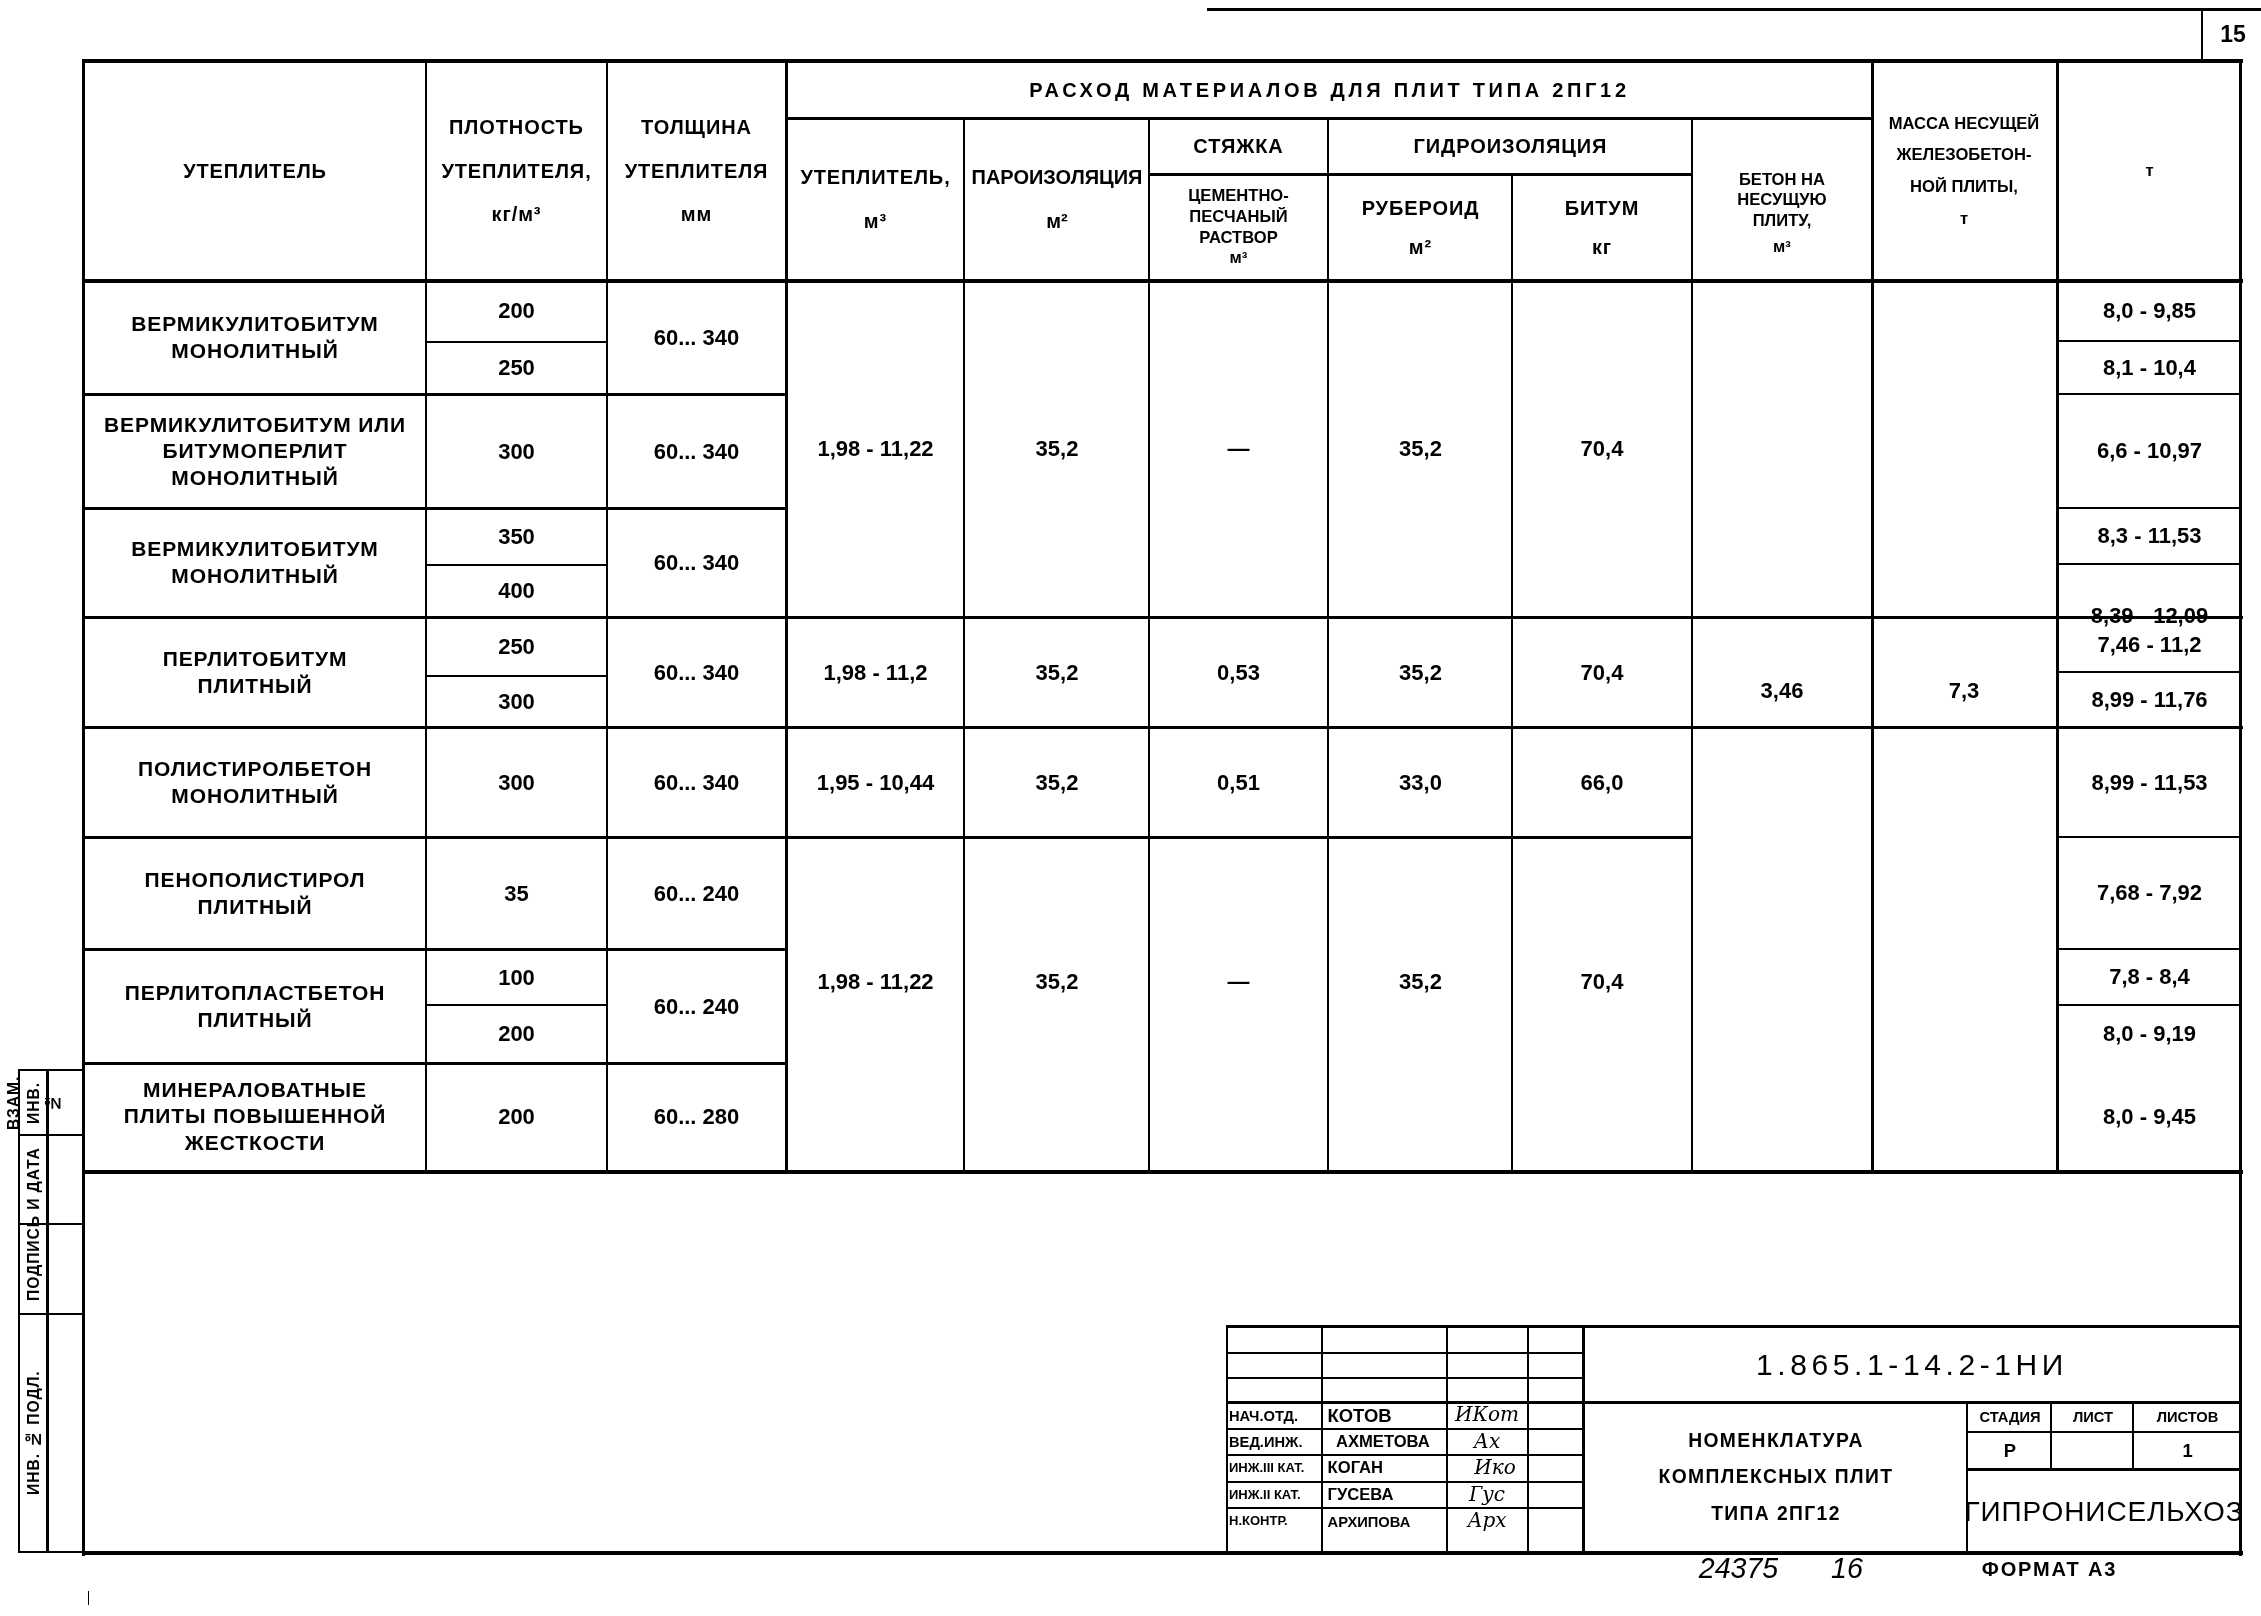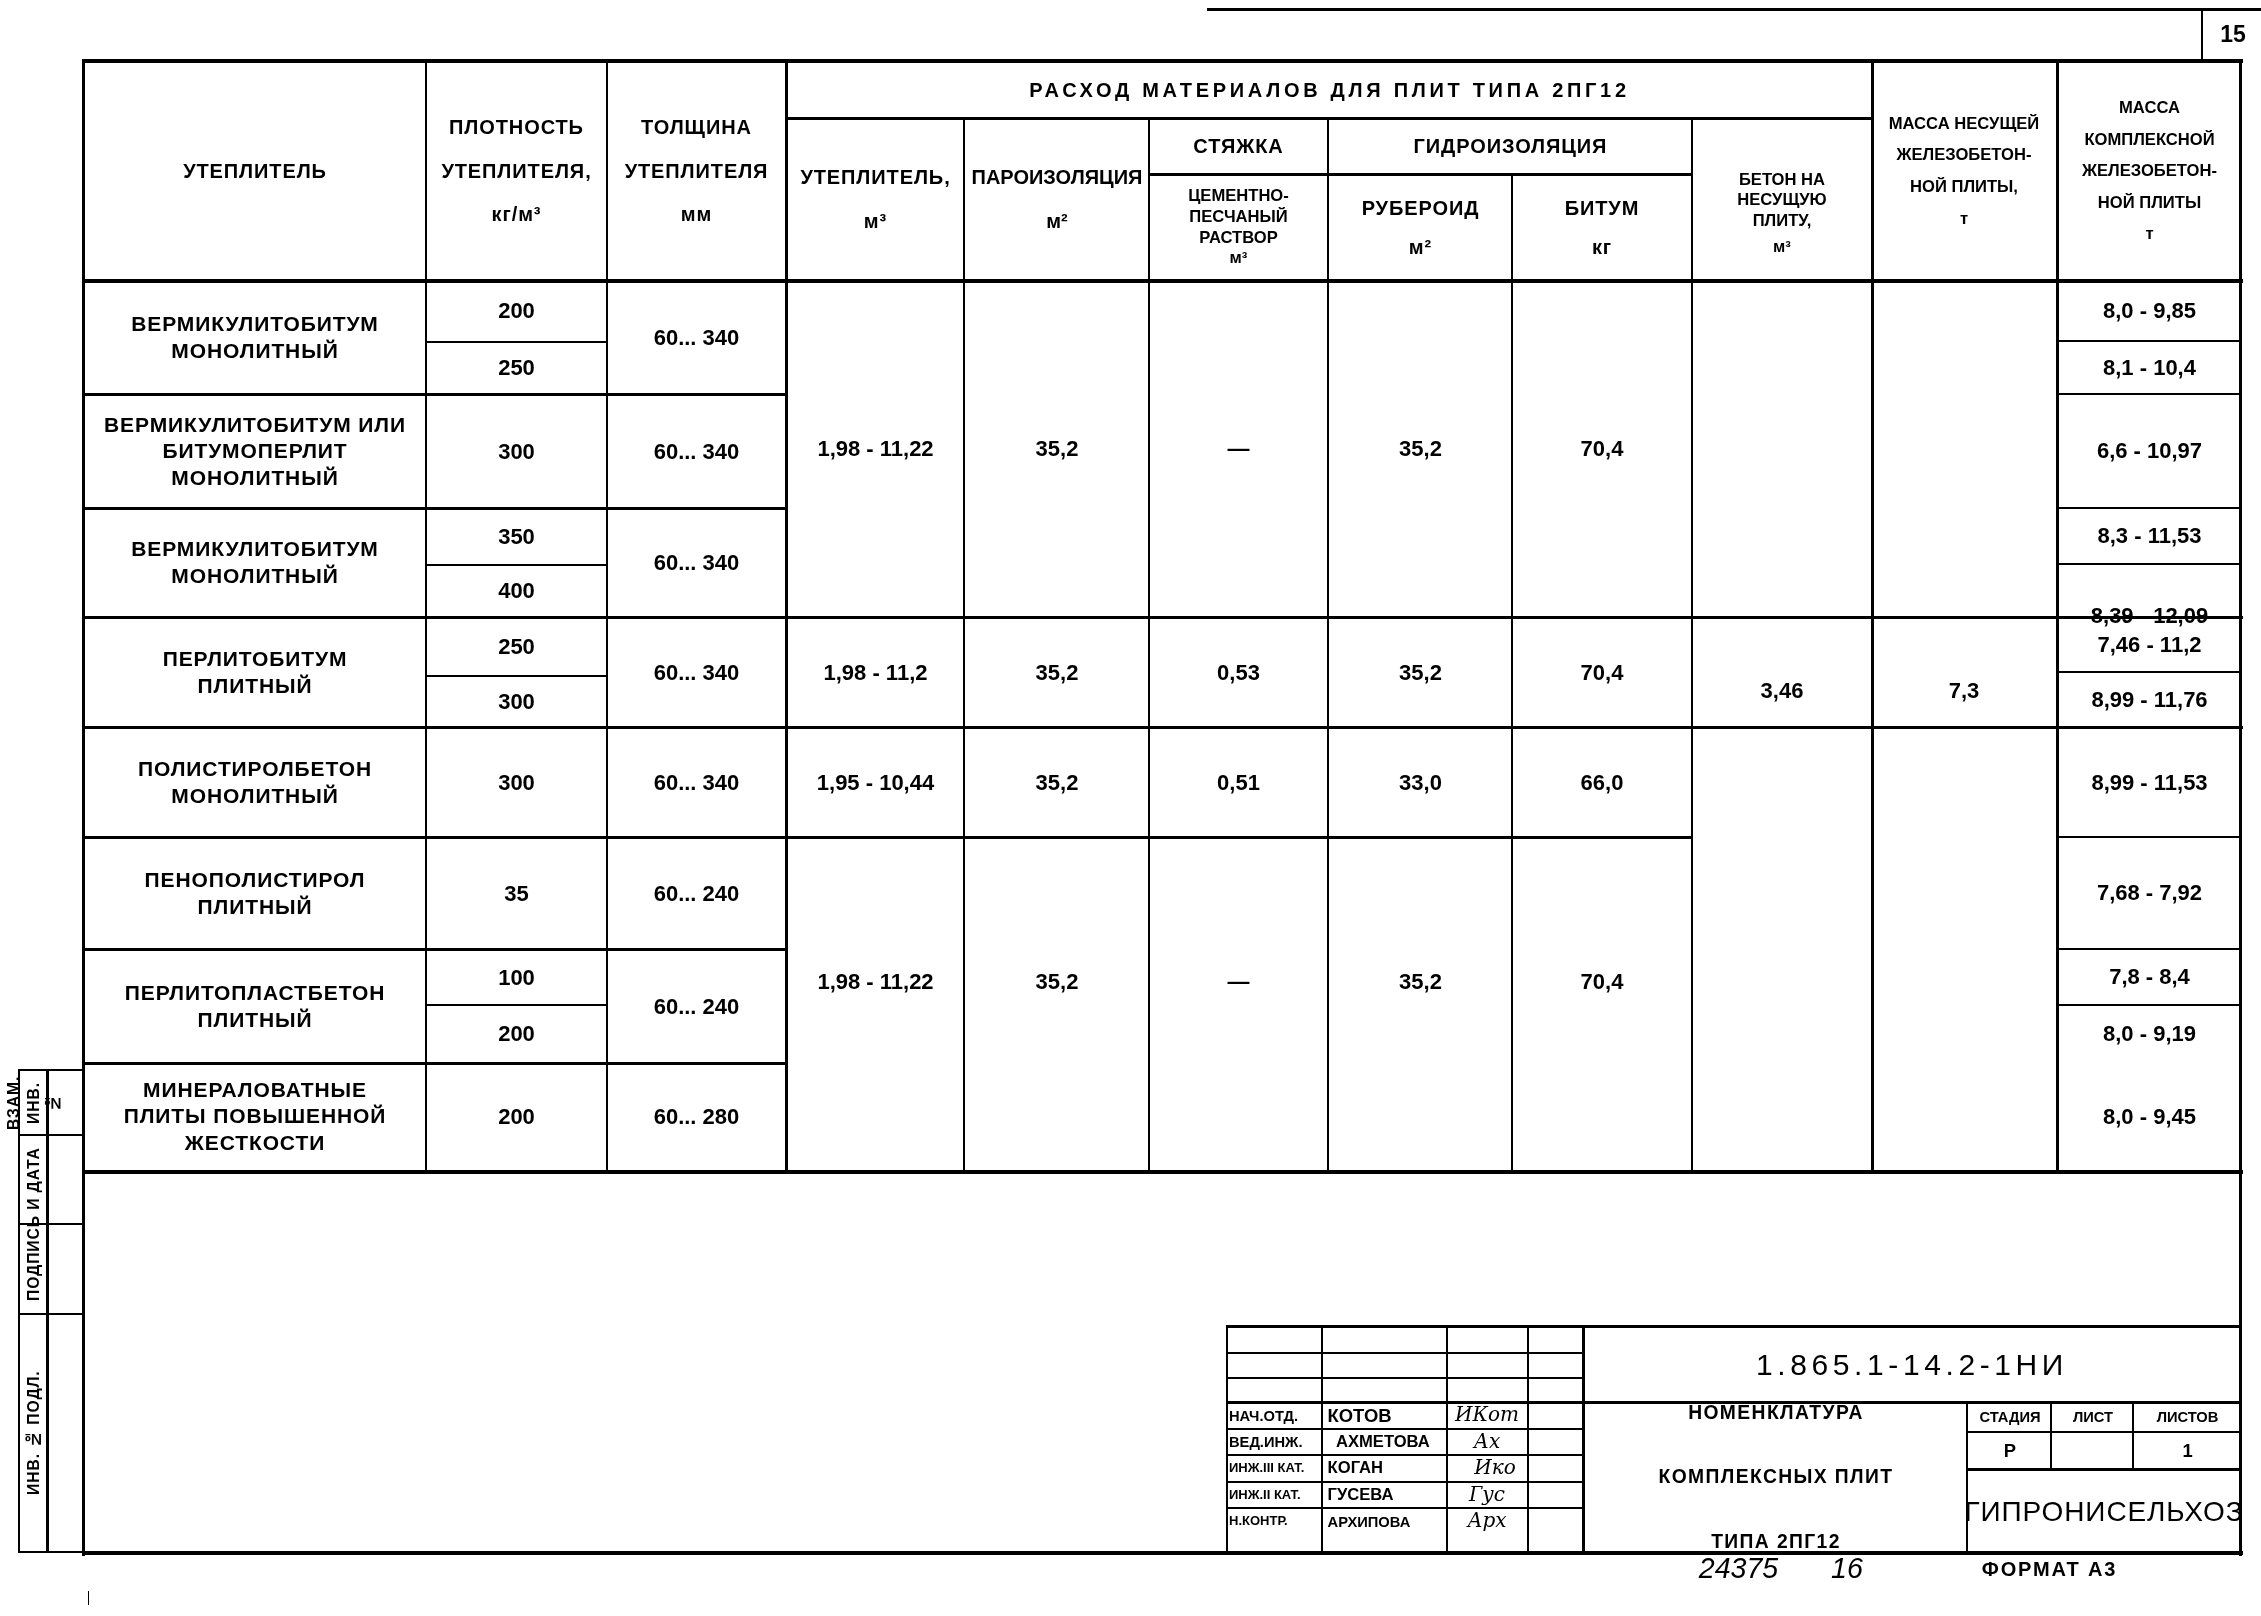--- a/index.html
+++ b/index.html
@@ -90,21 +90,20 @@
 <div class="cell t-small" style="left:1693px; top:120px; width:178px; height:159px; flex-direction:column; padding:28px 28px 0;">
   <span>Бетон на несущую плиту,</span>
   <span style="margin-top:4.6px; text-transform:none;">м³</span>
 </div>
 
 <div class="cell t-small" style="left:1873px; top:63px; width:182px; height:216px; flex-direction:column; padding:0 11px; line-height:1.9;">
   <span>Масса несущей железобетон-ной плиты,</span>
   <span style="text-transform:none;">т</span>
 </div>
 <div class="cell t-small" style="left:2059px; top:63px; width:181px; height:216px; flex-direction:column; padding:0 9.2px; line-height:1.9;">
-  <span>Масса комплексной железобетон-ной плиты</span>
   <span style="text-transform:none;">т</span>
 </div>
 
 <div class="hl" style="left:83px; top:393px; width:704px; height:2.8px;"></div>
 <div class="hl" style="left:83px; top:507px; width:704px; height:2.8px;"></div>
 <div class="hl" style="left:83px; top:616px; width:2160px; height:2.8px;"></div>
 <div class="hl" style="left:83px; top:726px; width:2160px; height:2.8px;"></div>
 <div class="hl" style="left:83px; top:836px; width:1609px; height:2.8px;"></div>
 <div class="hl" style="left:83px; top:948px; width:704px; height:2.8px;"></div>
 <div class="hl" style="left:83px; top:1062px; width:704px; height:2.8px;"></div>
@@ -233,21 +232,21 @@
 <div class="cell t-small" style="left:1229px; top:1483px; width:92px; height:24.4px; justify-content:flex-start; font-size:13px;">Инж.II кат.</div>
 <div class="cell t-small" style="left:1323px; top:1483px; width:123px; height:24.4px; justify-content:flex-start; padding-left:4.6px; font-size:16.6px;">Гусева</div>
 <div class="cell sig" style="left:1448px; top:1481px; width:78px; height:27px;">Гус</div>
 
 <div class="cell t-small" style="left:1229px; top:1510px; width:92px; height:41px; justify-content:flex-start; align-items:flex-start; padding-top:2.8px; font-size:13px;">Н.контр.</div>
 <div class="cell t-small" style="left:1323px; top:1510px; width:123px; height:41px; justify-content:flex-start; align-items:flex-start; padding:2.8px 0 0 4.6px; font-size:14.7px;">Архипова</div>
 <div class="cell sig" style="left:1448px; top:1506px; width:78px; height:28px;">Арх</div>
 
 <div class="cell" style="left:1585px; top:1328px; width:654px; height:73px; font-size:30px; letter-spacing:4.6px; font-weight:normal; text-transform:none;">1.865.1-14.2-1НИ</div>
 
-<div class="cell t-small" style="left:1585px; top:1404px; width:382px; height:147px; flex-direction:column; font-size:19.3px; line-height:1.9; letter-spacing:1.4px;gap:28px;">
+<div class="cell t-small" style="left:1585px; top:1404px; width:382px; height:147px; flex-direction:column; font-size:19.3px; line-height:1.9; letter-spacing:1.4px;">
   <span>Номенклатура</span>
   <span>комплексных плит</span>
   <span>типа 2ПГ12</span>
 </div>
 
 <div class="vl" style="left:1966px; top:1401px; width:2.3px; height:150px;"></div>
 <div class="vl" style="left:2050px; top:1401px; width:2.3px; height:69px;"></div>
 <div class="vl" style="left:2132px; top:1401px; width:2.3px; height:69px;"></div>
 <div class="hl" style="left:1966px; top:1431px; width:274px; height:2.3px;"></div>
 <div class="hl" style="left:1966px; top:1468px; width:274px; height:2.8px;"></div>

